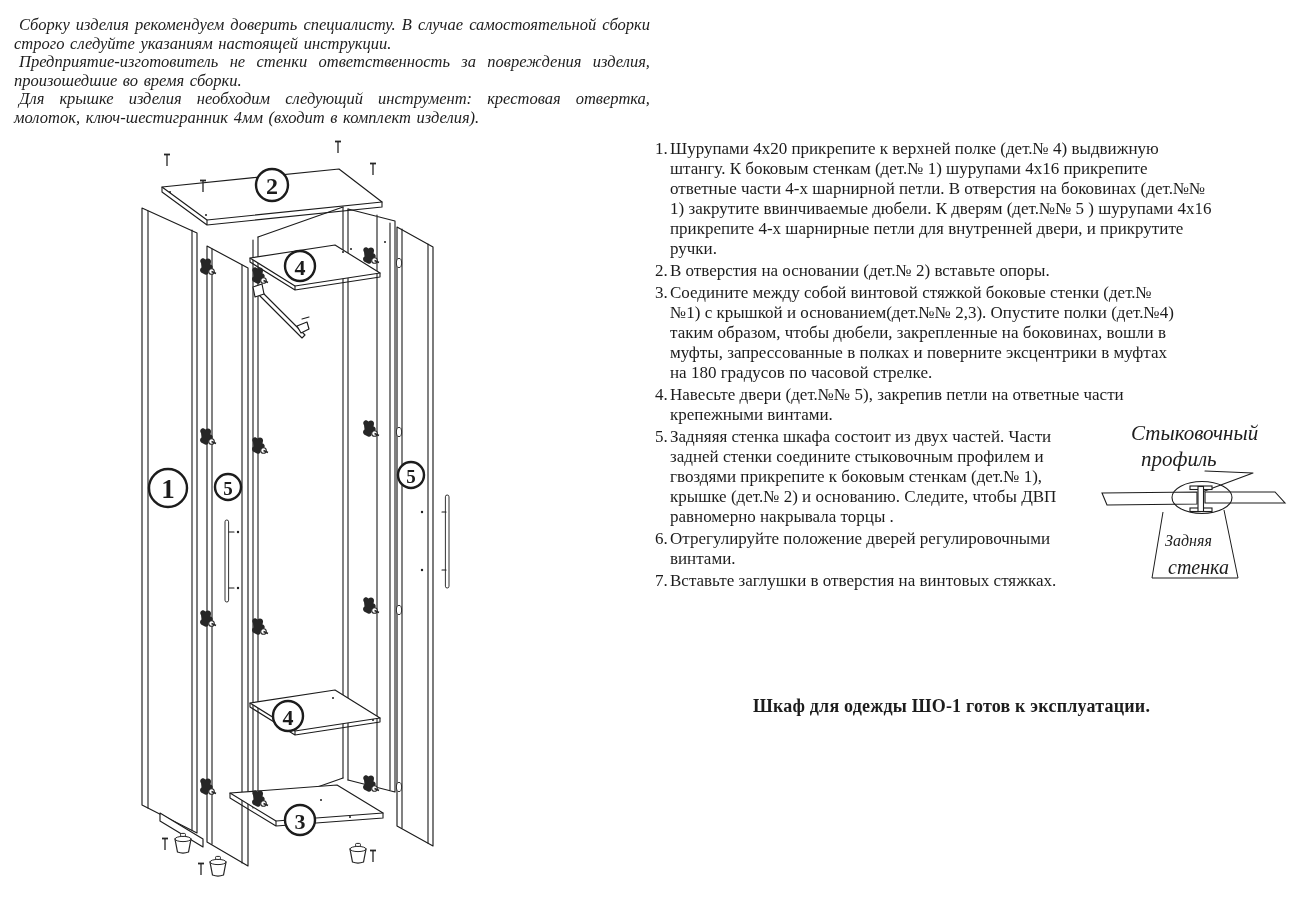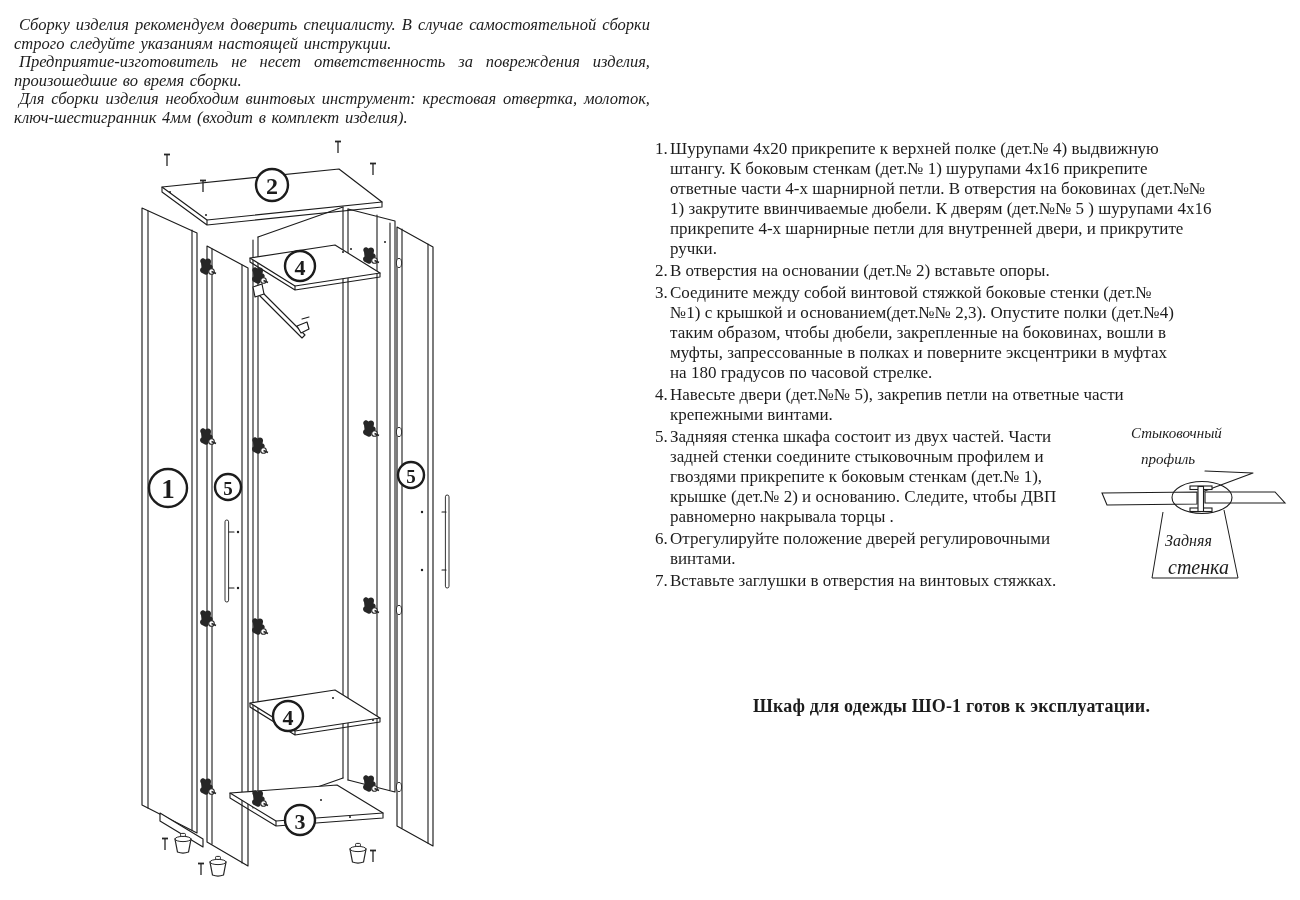--- a/index.html
+++ b/index.html
@@ -45,41 +45,41 @@
   .i3 .text { max-width:510px; }
   .i4 .text { max-width:505px; }
   .i5 .text { max-width:400px; }
   .i6 .text { max-width:430px; }
   .i7 .text { max-width:560px; }
 
   
   .profile-diagram { position:absolute; left:1095px; top:420px; width:210px; height:178px; }
   .profile-diagram svg { position:absolute; left:0; top:0; }
   .pd-label {
-    position:absolute; font-style:italic; font-size:15px; line-height:22px;
+    position:absolute; font-style:italic; font-size:21px; line-height:22px;
     white-space:nowrap; color:var(--ink);
   }
   .pd-top1 { left:36px; top:2px; }
   .pd-top2 { left:46px; top:28px; }
   .pd-bot1 { left:70px; top:110px; font-size:16px; }
   .pd-bot2 { left:73px; top:136px; font-size:20px; }
 
   
   .ready-line {
     position:absolute; left:753px; top:696px;
     font-weight:bold; font-size:18px; letter-spacing:.2px; white-space:nowrap;
   }
 </style>
 </head>
 <body>
 
 <div class="header">
   <p>Сборку изделия рекомендуем доверить специалисту. В случае самостоятельной сборки строго следуйте указаниям настоящей инструкции.</p>
-  <p>Предприятие-изготовитель не несет ответственность за повреждения изделия, произошедшие во время сборки.</p>
-  <p>Для сборки изделия необходим винтовых инструмент: крестовая отвертка, молоток, ключ-шестигранник 4мм (входит в комплект изделия).</p>
+  <p>Предприятие-изготовитель не стенки ответственность за повреждения изделия, произошедшие во время сборки.</p>
+  <p>Для крышке изделия необходим следующий инструмент: крестовая отвертка, молоток, ключ-шестигранник 4мм (входит в комплект изделия).</p>
 </div>
 
 <div class="drawing">
 <svg width="570" height="770" viewBox="0 0 570 770" xmlns="http://www.w3.org/2000/svg">
   <defs>
     <g id="hinge">
       <path d="M2,5 C0,2.5 2.5,-0.5 5,0.5 L6.5,1.5 C9,-0.5 12.5,1 12,4 L11.5,6.5 C14,7 14.5,10 12.5,11.5 L9.5,13.5 C10,15.5 8,17.5 6,16.5 L3,15 C0.5,14 0.5,10.5 2.5,9.5 Z" fill="#262626"></path>
       <circle cx="12.5" cy="13.5" r="2.8" fill="#fff" stroke="#262626" stroke-width="1.1"></circle>
       <line x1="12.5" y1="13.5" x2="17" y2="15.5" stroke="#262626" stroke-width="1.4"></line>
     </g>

